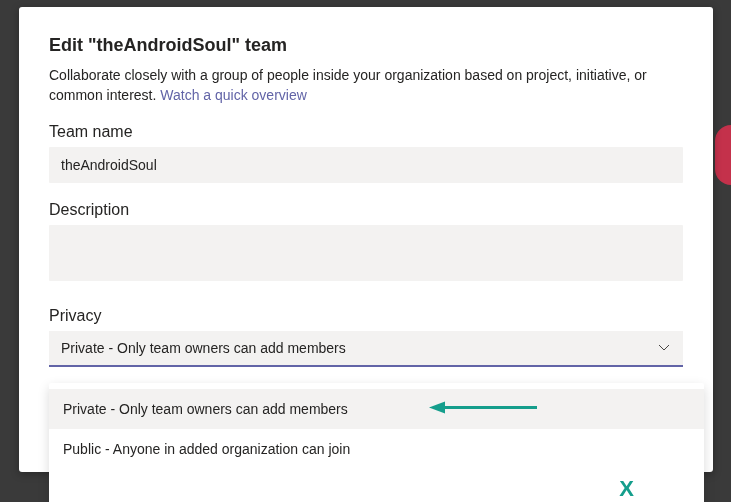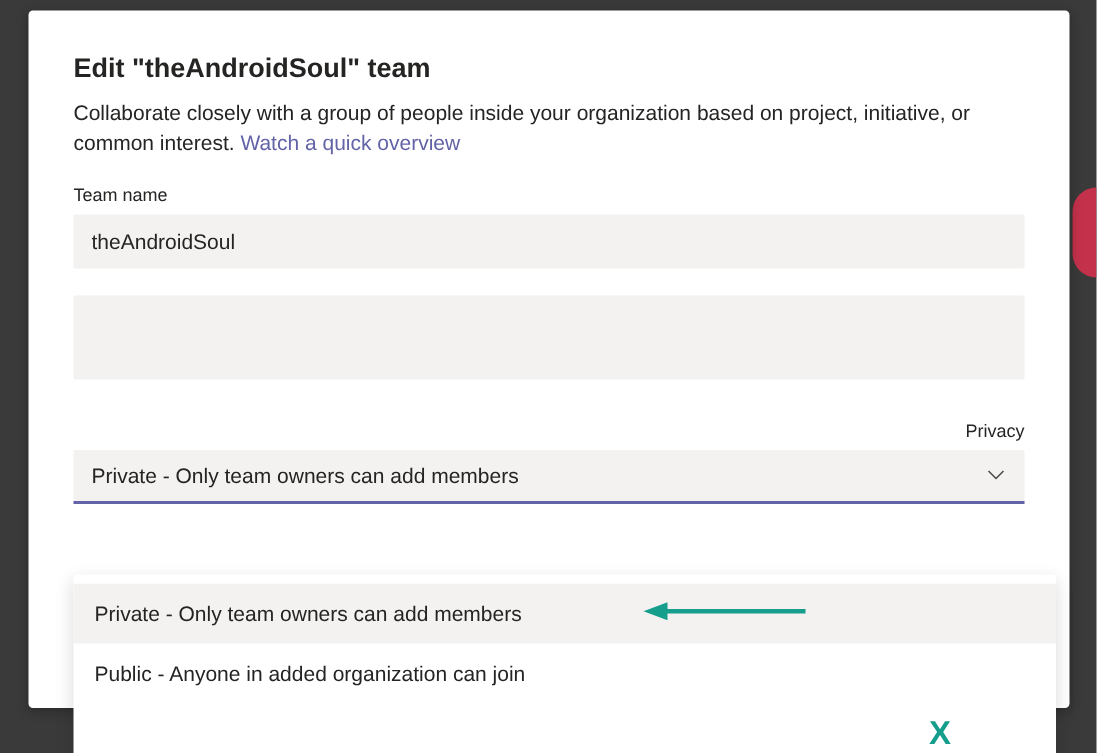--- a/index.html
+++ b/index.html
@@ -34,21 +34,21 @@
     color: #252423;
     line-height: 1.4;
     margin: 0 0 18px 0;
   }
   .link {
     color: #6264a7;
     text-decoration: none;
     cursor: pointer;
   }
   .field-label {
-    font-size: 12px;
+    font-size: 16px;
     color: #252423;
     margin-bottom: 6px;
   }
   .text-input {
     width: 100%;
     border: none;
     background: #f3f2f1;
     font-size: 14px;
     color: #252423;
     font-family: inherit;
@@ -58,21 +58,21 @@
   }
   .text-input.name {
     height: 36px;
   }
   .text-input.desc {
     height: 56px;
     resize: none;
   }
   .field-group { margin-bottom: 18px; }
   .field-group.desc-group { margin-bottom: 22px; }
-  .field-group.privacy-group { margin-bottom: 0; text-align: right; }
+  .field-group.privacy-group { margin-bottom: 0; }
   .select-box {
     width: 100%;
     height: 36px;
     background: #f3f2f1;
     border: none;
     border-bottom: 2px solid #6264a7;
     display: flex;
     align-items: center;
     justify-content: space-between;
     padding: 0 12px;
@@ -149,20 +149,21 @@
   <p class="modal-desc">
     <span>Collaborate closely with a group of people inside your organization based on project, initiative, or common interest. </span><a class="link">Watch a quick overview</a>
   </p>
 
   <div class="field-group">
     <div class="field-label">Team name</div>
     <input type="text" class="text-input name" value="theAndroidSoul" style="">
   </div>
 
   <div class="field-group desc-group">
+    <div class="field-label">Description</div>
     <textarea class="text-input desc" style=""></textarea>
   </div>
 
   <div class="field-group privacy-group">
     <div class="field-label">Privacy</div>
     <div class="select-box">
       <span>Private - Only team owners can add members</span>
       <span class="chevron">
         <svg width="14" height="14" viewBox="0 0 14 14">
             <path d="M2 5 L7 10 L12 5" stroke="#484644" stroke-width="1" fill="none"></path>

